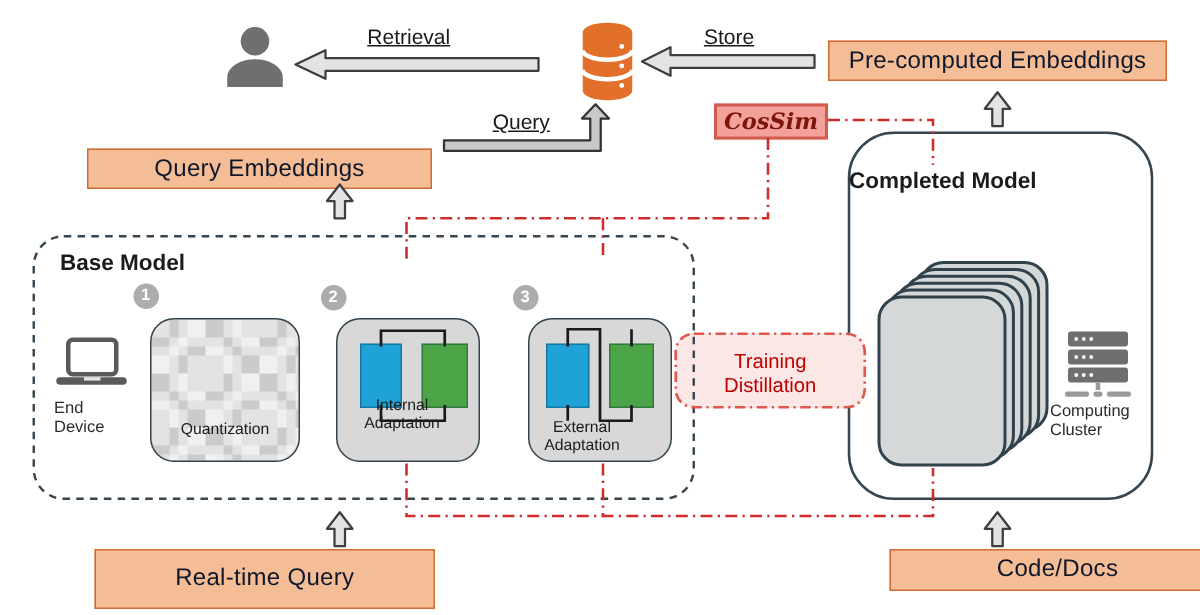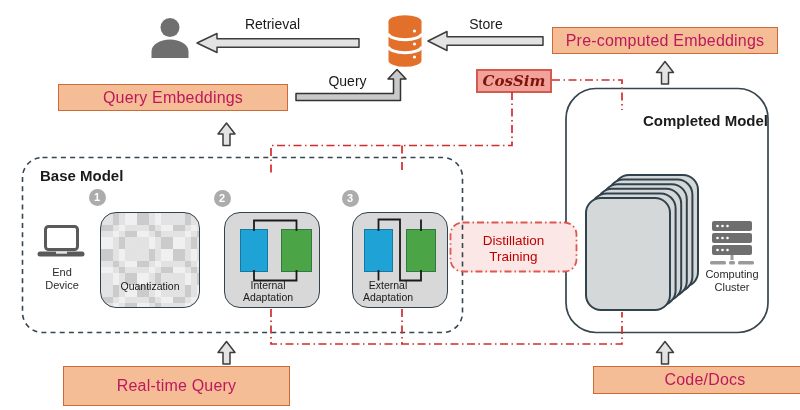--- a/index.html
+++ b/index.html
@@ -8,24 +8,24 @@
     font-family:"Liberation Sans",sans-serif;overflow:hidden;
   }
   #canvas *{box-sizing:border-box;}
   svg.layer{position:absolute;left:0;top:0;pointer-events:none;}
   #bg-layer{z-index:1;}
   #fg-layer{z-index:30;}
   
   .obox{
     position:absolute;background:#F5BD96;border:1.5px solid #CE6A35;
     display:flex;align-items:center;justify-content:center;
-    font-size:16px;color:#be185d;z-index:10;letter-spacing:.2px;
-  }
-  
-  .alabel{position:absolute;font-size:14px;color:#1a1a1a;text-align:center;z-index:10;}
+    font-size:16px;color:#0f172a;z-index:10;letter-spacing:.2px;
+  }
+  
+  .alabel{position:absolute;font-size:14px;color:#1a1a1a;text-align:center;z-index:10;text-decoration:underline;}
   
   .cossim{
     position:absolute;left:476px;top:69px;width:76px;height:24px;
     background:#F2A29B;border:2px solid #D35B4E;border-radius:0;
     display:flex;align-items:center;justify-content:center;
     font-family:"DejaVu Serif",serif;font-style:italic;font-weight:bold;
     font-size:15px;color:#7E150B;z-index:10;
   }
   
   .title{position:absolute;font-size:15px;font-weight:600;color:#1b1b1b;z-index:10;}
@@ -58,21 +58,21 @@
   
   .distill-fill{
     position:absolute;left:450px;top:222px;width:127px;height:50px;
     background:#FBE7E6;border-radius:12px;z-index:9;
   }
   .distill-text{
     position:absolute;left:450px;top:233px;width:127px;text-align:center;
     font-size:13.5px;line-height:16px;color:#C00000;z-index:10;
   }
   
-  .smalllabel{position:absolute;font-size:11px;line-height:13px;color:#2b2b2b;text-align:center;z-index:10;}
+  .smalllabel{position:absolute;font-size:11px;line-height:13px;color:#2b2b2b;text-align:left;z-index:10;}
 </style>
 </head>
 <body>
 
 <div id="canvas">
 
   <svg id="bg-layer" class="layer" width="800" height="410" viewBox="0 0 800 410">
     <g>
       <rect x="566" y="88.5" width="202" height="244" rx="30" fill="#ffffff" stroke="#36454F" stroke-width="1.7"></rect>
     </g>
@@ -82,56 +82,56 @@
       <rect x="602.8" y="184.2" width="84" height="112" rx="15" fill="#D5D8D8" stroke="#31424C" stroke-width="2"></rect>
       <rect x="597.2" y="188.8" width="84" height="112" rx="15" fill="#D5D8D8" stroke="#31424C" stroke-width="2"></rect>
       <rect x="591.6" y="193.4" width="84" height="112" rx="15" fill="#D5D8D8" stroke="#31424C" stroke-width="2"></rect>
       <rect x="586" y="198" width="84" height="112" rx="15" fill="#D5D8D8" stroke="#31424C" stroke-width="2"></rect>
     </g>
   </svg>
 
   <div class="obox" style="left:552px;top:27px;width:226px;height:27px;">
     <span>Pre-computed Embeddings</span>
   </div>
-  <div class="obox" style="left:58px;top:84px;width:230px;height:27px;">
+  <div class="obox" style="left:58px;top:99px;width:230px;height:27px;">
     <span>Query Embeddings</span>
   </div>
   <div class="obox" style="left:63px;top:366px;width:227px;height:40px;">
     <span>Real-time Query</span>
   </div>
   <div class="obox" style="left:553px;top:366px;width:224px;height:28px;margin-left:40px;">
     <span>Code/Docs</span>
   </div>
 
   <div class="alabel" style="left:220px;top:16px;width:105px;">Retrieval</div>
   <div class="alabel" style="left:455px;top:16px;width:62px;">Store</div>
   <div class="alabel" style="left:320px;top:73px;width:55px;">Query</div>
 
   <div class="cossim">
     <span>CosSim</span>
   </div>
 
   <div class="distill-fill"></div>
   <div class="distill-text">
+    <div>Training</div>
     <div>Distillation</div>
-    <div>Training</div>
   </div>
 
   <div class="title" style="left:40px;top:167px;">Base Model</div>
 
-  <div class="title" style="left:566px;top:112px;width:202px;text-align:right;">Completed Model</div>
+  <div class="title" style="left:566px;top:112px;width:202px;text-align:left;">Completed Model</div>
 
   <div class="module quant" style="left:100px;width:100px;"></div>
   <div class="mlabel" style="left:100px;top:280px;width:100px;">Quantization</div>
   <div class="numcircle" style="left:88.5px;top:188.5px;">1</div>
 
   <div class="module" style="left:224px;width:96px;"></div>
   <div class="wrect blue" style="left:240px;top:229px;width:28px;height:43px;"></div>
   <div class="wrect green" style="left:281px;top:229px;width:31px;height:43px;"></div>
-  <div class="mlabel" style="left:224px;top:279px;width:88px;">
+  <div class="mlabel" style="left:224px;top:264px;width:88px;">
     <div>Internal</div>
     <div>Adaptation</div>
   </div>
   <div class="numcircle" style="left:213.5px;top:189.5px;">2</div>
 
   <div class="module" style="left:352px;width:96px;"></div>
   <div class="wrect blue" style="left:364px;top:229px;width:29px;height:43px;"></div>
   <div class="wrect green" style="left:406px;top:229px;width:30px;height:43px;"></div>
   <div class="mlabel" style="left:352px;top:279px;width:72px;">
     <div>External</div>

